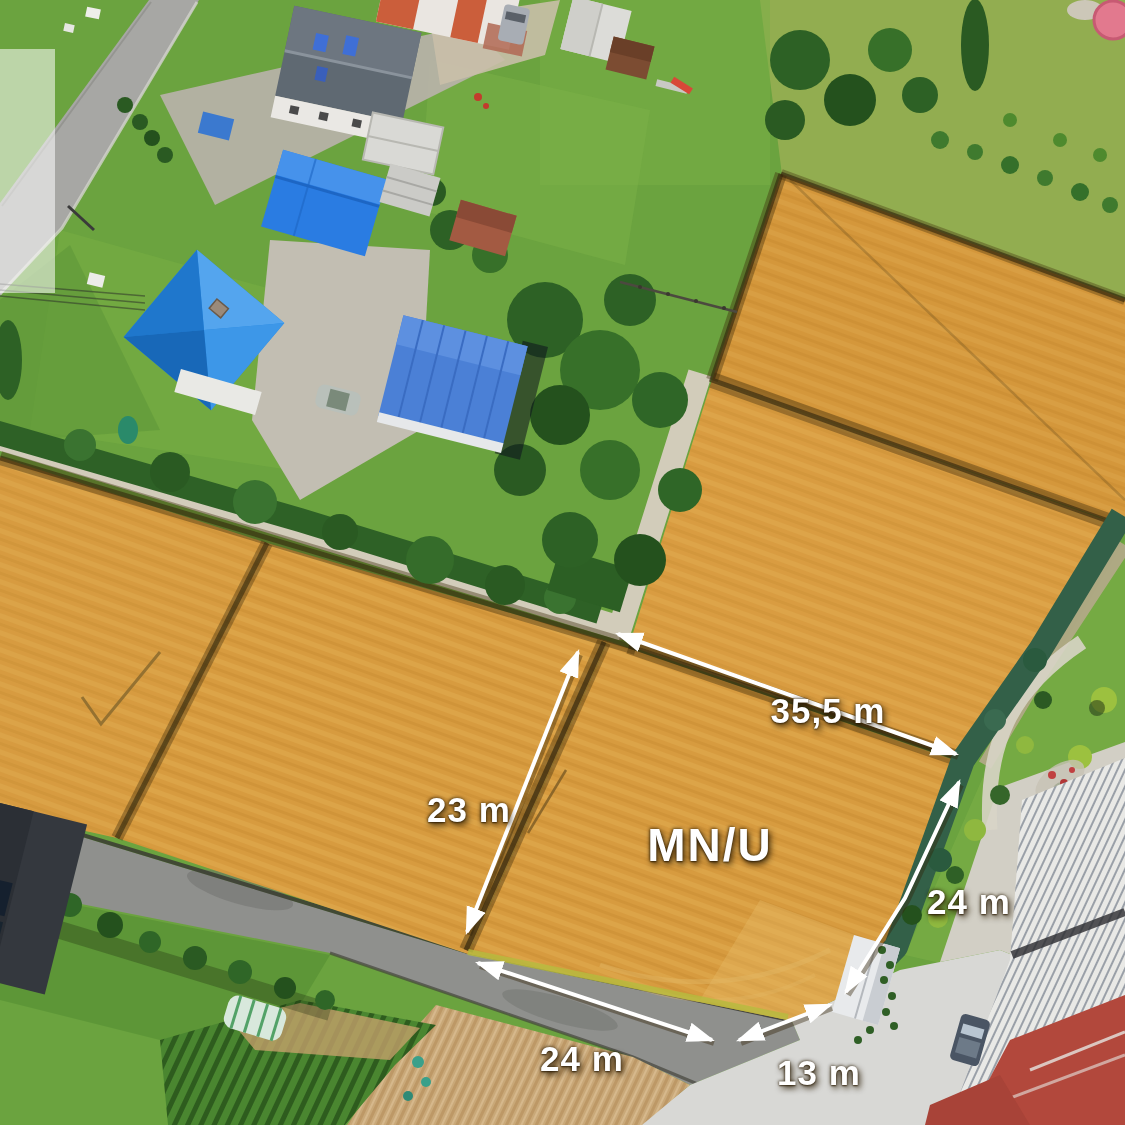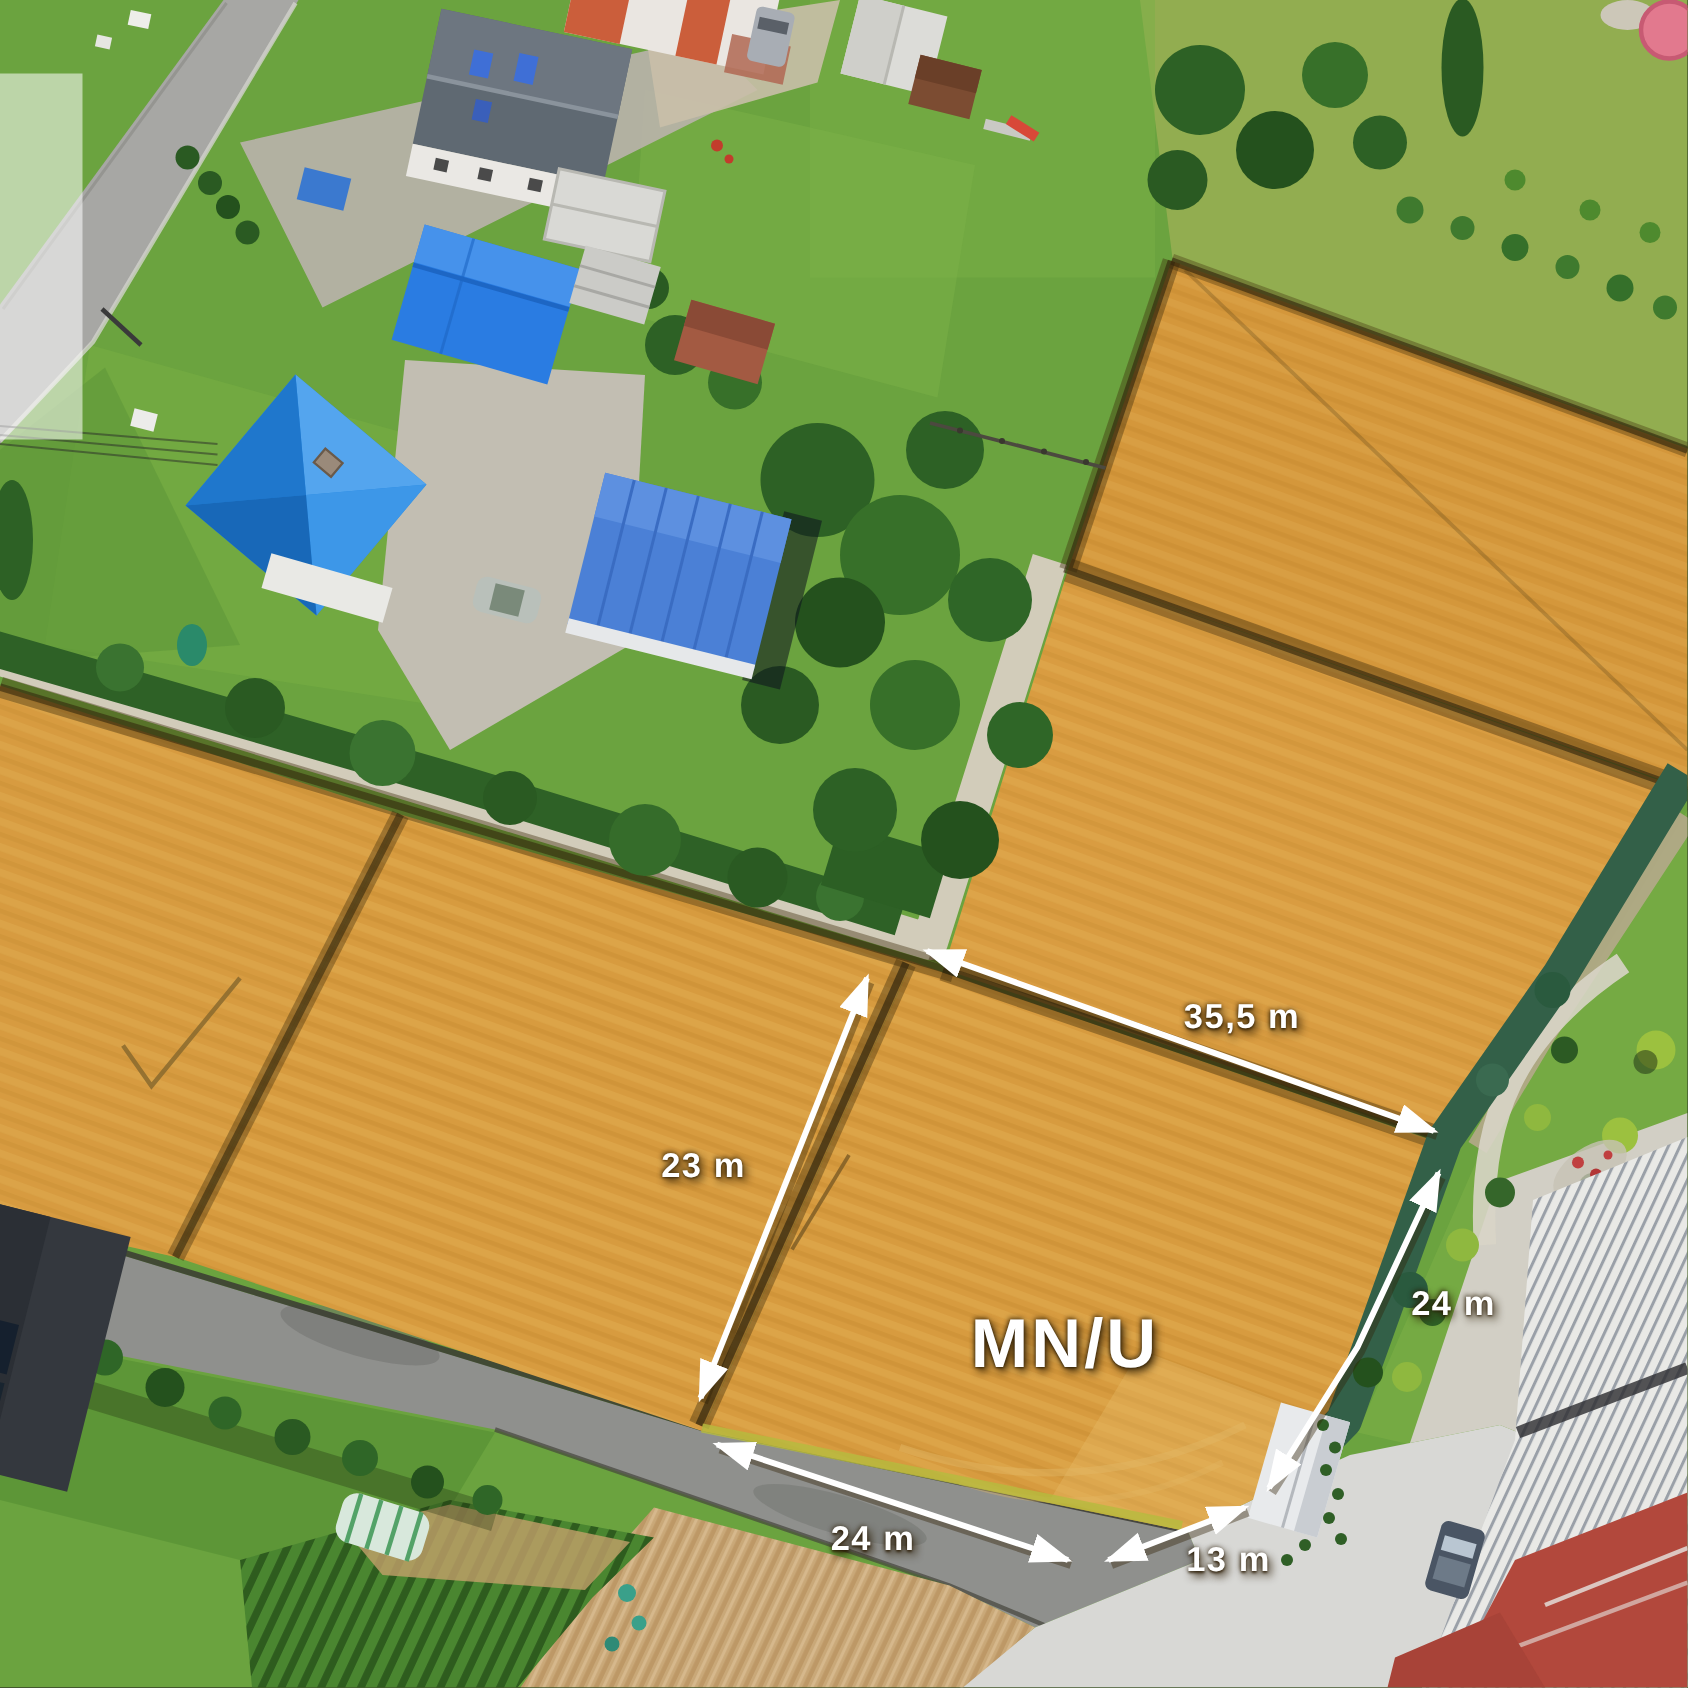--- a/index.html
+++ b/index.html
@@ -6,21 +6,21 @@
   #stage{
     position:relative;width:1125px;height:1125px;overflow:hidden;
     font-family:"Liberation Sans",sans-serif;
   }
   #stage svg{position:absolute;left:0;top:0;}
   .label{
     position:absolute;transform:translate(-50%,-50%);
     color:#fff;font-weight:bold;white-space:nowrap;letter-spacing:1px;
     text-shadow:2px 3px 6px rgba(42,27,4,.95),0 1px 2px rgba(42,27,4,.85),-1px -1px 3px rgba(42,27,4,.5);
   }
-  .measure{font-size:23px;}
+  .measure{font-size:35px;margin-top:33px;}
   .plot{font-size:46px;letter-spacing:2px;}
 </style>
 </head>
 <body>
 
 <div id="stage">
 <svg width="1125" height="1125" viewBox="0 0 1125 1125">
   <defs>
     <pattern id="soil" width="16" height="16" patternUnits="userSpaceOnUse" patternTransform="rotate(20)">
       <rect width="16" height="16" fill="#d79b3f"></rect>
@@ -390,17 +390,17 @@
       <line x1="578" y1="652" x2="467" y2="932" marker-start="url(#ah)" marker-end="url(#ah)"></line>
       <path d="M959,782 L905,898 L846,992" marker-start="url(#ah)" marker-end="url(#ah)"></path>
       <line x1="478" y1="963" x2="712" y2="1040" marker-start="url(#ah)" marker-end="url(#ah)"></line>
       <line x1="739" y1="1040" x2="830" y2="1005" marker-start="url(#ah)" marker-end="url(#ah)"></line>
     </g>
   </g>
 </svg>
 
 <div class="label measure" style="left:828px;top:678px">35,5 m</div>
 <div class="label measure" style="left:469px;top:777px">23 m</div>
-<div class="label plot" style="left:710px;top:895px">MN/U</div>
+<div class="label plot" style="left:710px;top:845px">MN/U</div>
 <div class="label measure" style="left:969px;top:869px">24 m</div>
 <div class="label measure" style="left:582px;top:1026px">24 m</div>
 <div class="label measure" style="left:819px;top:1040px">13 m</div>
 </div>
 
 </body></html>

